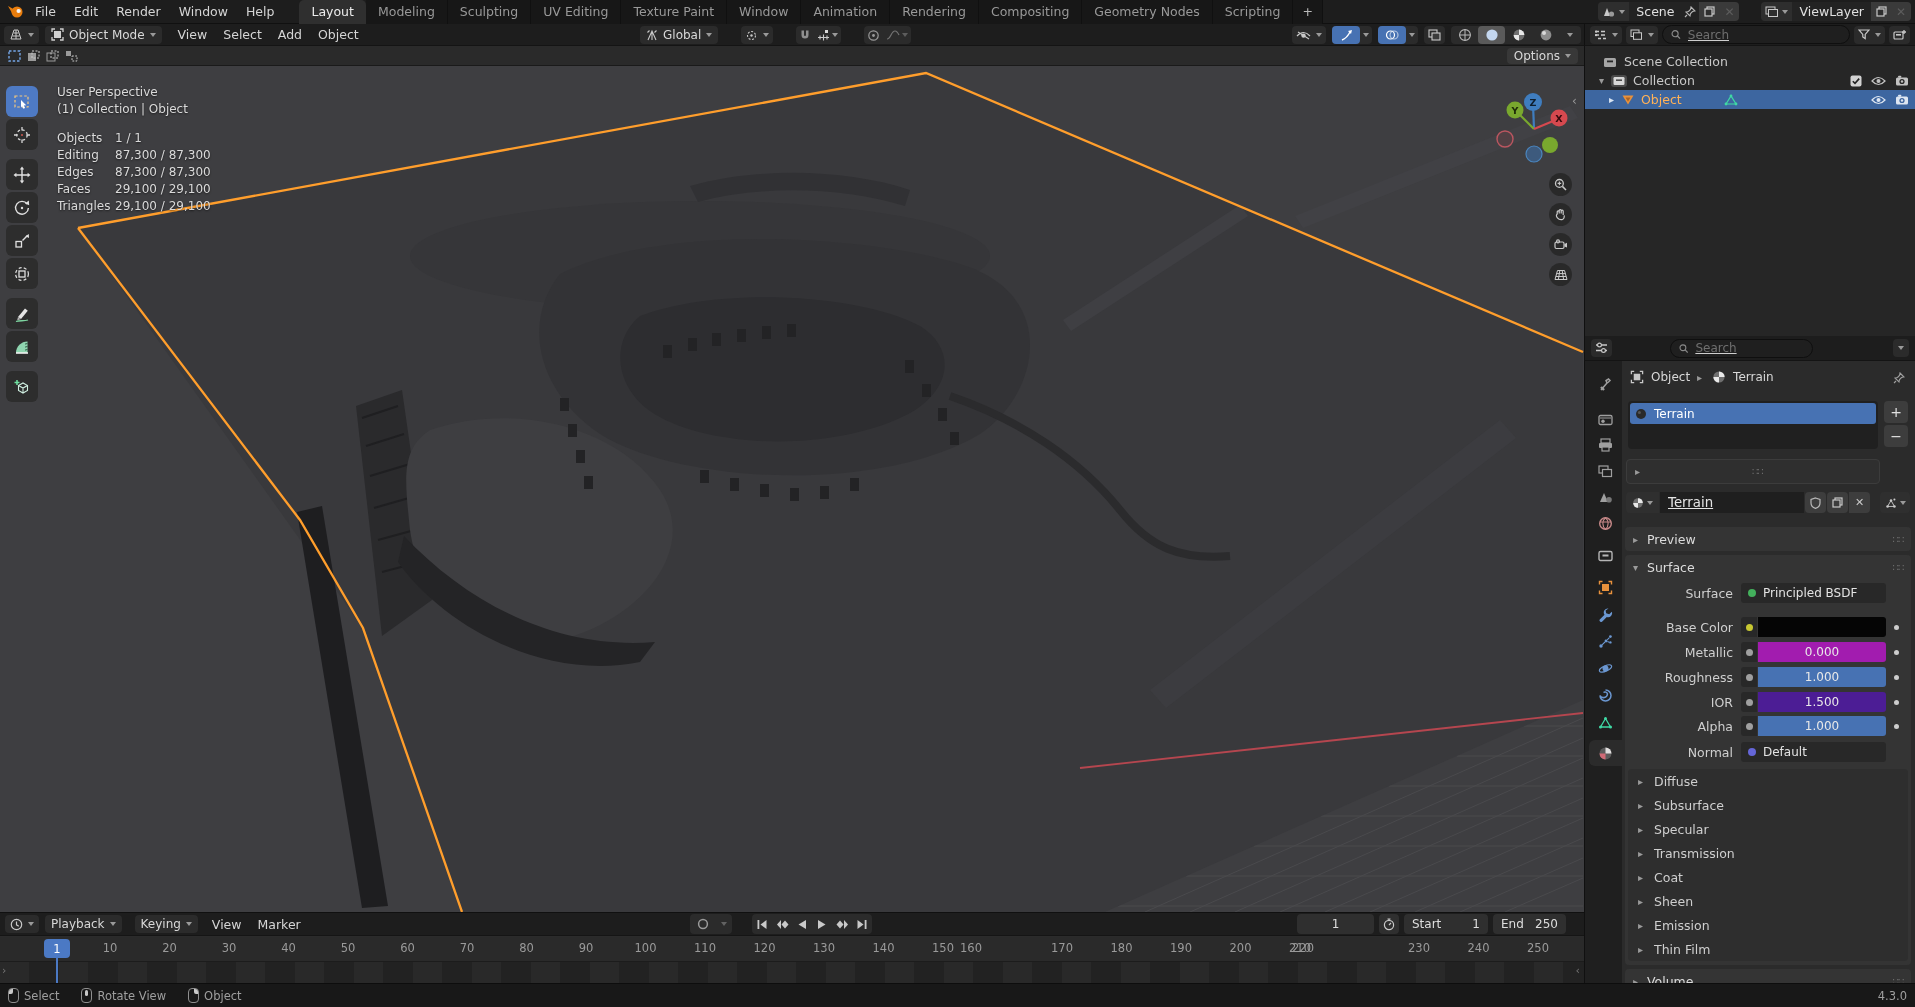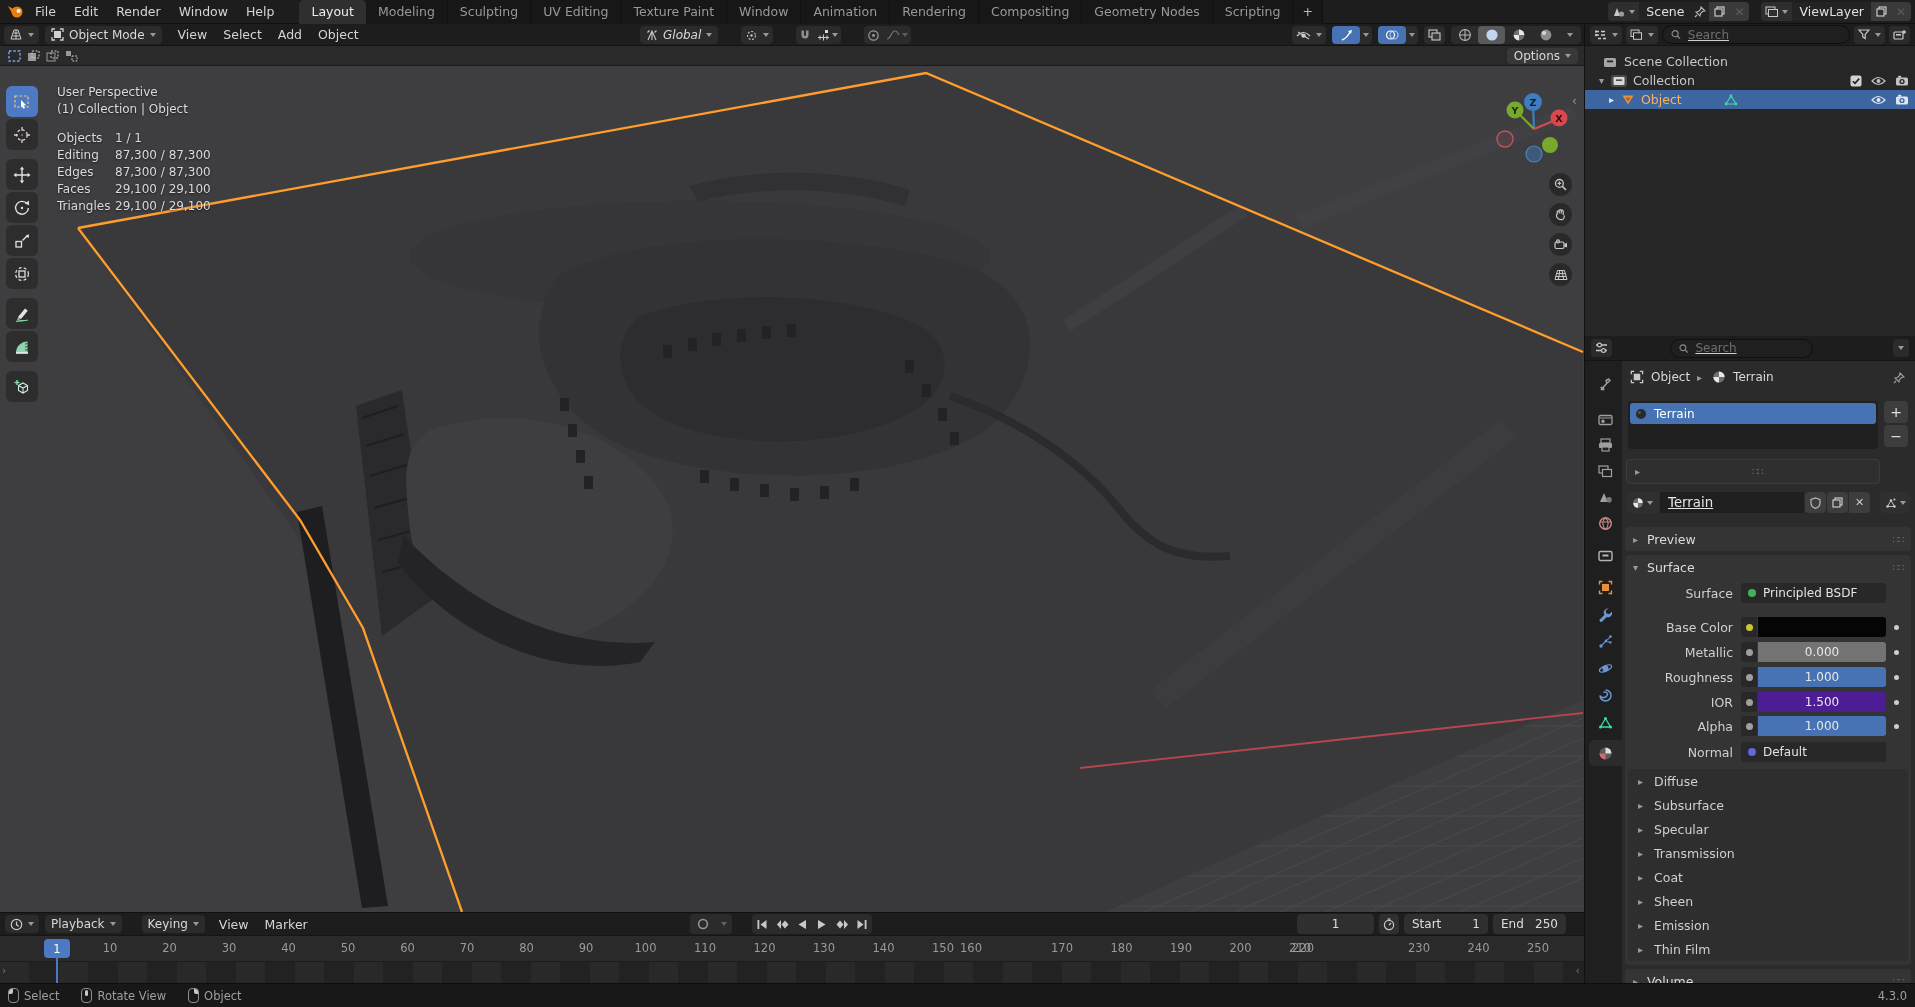--- a/index.html
+++ b/index.html
@@ -14,31 +14,31 @@
   svg{display:block;}
   input{font-family:inherit;text-decoration:underline;}
 
   
   #topbar{left:0;top:0;width:1915px;height:24px;background:#1d1d1d;border-bottom:1px solid #101010;display:flex;align-items:center;padding:0 4px;box-sizing:border-box;}
   .menu-item{padding:0 9px;line-height:24px;color:#d5d5d5;font-size:12.5px;}
   #tabs{display:flex;align-items:stretch;height:24px;margin-left:16px;}
   .tab{display:flex;align-items:center;padding:0 12px;font-size:12.5px;color:#999;background:#171717;border-right:1px solid #101010;}
   .tab.active{background:#2f2f2f;color:#ececec;border-radius:5px 5px 0 0;border-right:none;}
   .tab.addtab{color:#bbb;background:#171717;padding:0 9px;}
-  .id-field{display:flex;align-items:center;background:#232323;border-radius:4px;height:19px;margin-left:12px;}
+  .id-field{display:flex;align-items:center;background:#232323;border-radius:4px;height:19px;margin-left:22px;}
   .id-field .icbtn{background:#2e2e2e;border-radius:4px 0 0 4px;height:19px;display:flex;align-items:center;padding:0 4px;}
   .id-field .lbl{padding:0 7px;color:#e0e0e0;font-size:12.5px;}
   .id-field .sq{background:#3a3a3a;height:19px;display:flex;align-items:center;justify-content:center;width:20px;}
   .id-field .sq.last{border-radius:0 4px 4px 0;}
 
   
   #vph{left:0;top:24px;width:1584px;height:22px;background:#1d1d1d;border-bottom:1px solid #141414;display:flex;align-items:center;padding:0 4px;box-sizing:border-box;}
   .wg{background:#2b2b2b;border-radius:4px;height:18px;display:flex;align-items:center;padding:0 6px;gap:5px;}
   .vmenu{padding:0 8px;color:#d5d5d5;font-size:12.5px;}
-  #vph-center{position:absolute;left:640px;top:26px;display:flex;gap:23px;font-style:italic;}
+  #vph-center{position:absolute;left:640px;top:26px;display:flex;gap:23px;}
   #vph-right{position:absolute;right:334px;top:26px;display:flex;gap:6px;align-items:center;}
   .seg{display:flex;background:#2b2b2b;border-radius:4px;height:18px;align-items:center;}
   .seg>*{display:flex;align-items:center;justify-content:center;height:18px;padding:0 3px;}
   .seg .on{background:#4772b3;border-radius:4px;}
   .shadebtn{width:21px;}
   .shadebtn.on{background:#5a5a5a;border-radius:4px;}
 
   
   #tset{left:0;top:46px;width:1584px;height:20px;background:#2a2a2a;border-bottom:1px solid #1a1a1a;display:flex;align-items:center;padding:0 6px;box-sizing:border-box;}
   #options{margin-left:auto;background:#383838;border-radius:4px;height:16px;display:flex;align-items:center;padding:0 7px;gap:5px;color:#d8d8d8;}
@@ -557,21 +557,21 @@
       <svg width="13" height="13" viewBox="0 0 13 13">
           <circle cx="6.5" cy="6.5" r="5.2" fill="none" stroke="#c9c9c9" stroke-width="1.2"></circle>
           <path d="M6.5,3.4 V6.8 L8.8,8.2" fill="none" stroke="#c9c9c9" stroke-width="1.2"></path>
         </svg>
       <span class="caret"></span>
     </span>
     <div class="wg" style="margin-left:6px">
       <span>Playback</span>
         <span class="caret"></span>
     </div>
-    <div class="wg" style="margin-left:20px">
+    <div class="wg" style="margin-left:13px">
       <span>Keying</span>
         <span class="caret"></span>
     </div>
     <span class="vmenu" style="margin-left:6px">View</span>
     <span class="vmenu">Marker</span>
   </div>
   <div id="tl-rec">
     <span class="btn" style="width:26px;height:20px">
       <svg width="12" height="12" viewBox="0 0 12 12">
           <circle cx="6" cy="6" r="4.4" fill="none" stroke="#9a9a9a" stroke-width="1.5"></circle>
@@ -1006,21 +1006,21 @@
           </span>
         <span class="valw" style="background:#050505"></span>
         <span class="keydot"></span>
       </div>
 
       <div class="prow" style="top:87px">
         <span class="plabel">Metallic</span>
         <span class="sockbtn">
             <span class="dot" style="background:#9f9f9f;width:7px;height:7px"></span>
           </span>
-        <span class="valw" style="background:#737373">0.000</span>
+        <span class="valw" style="background:#a21caf">0.000</span>
         <span class="keydot"></span>
       </div>
 
       <div class="prow" style="top:112px">
         <span class="plabel">Roughness</span>
         <span class="sockbtn">
             <span class="dot" style="background:#9f9f9f;width:7px;height:7px"></span>
           </span>
         <span class="valw" style="background:#4772b3">1.000</span>
         <span class="keydot"></span>

